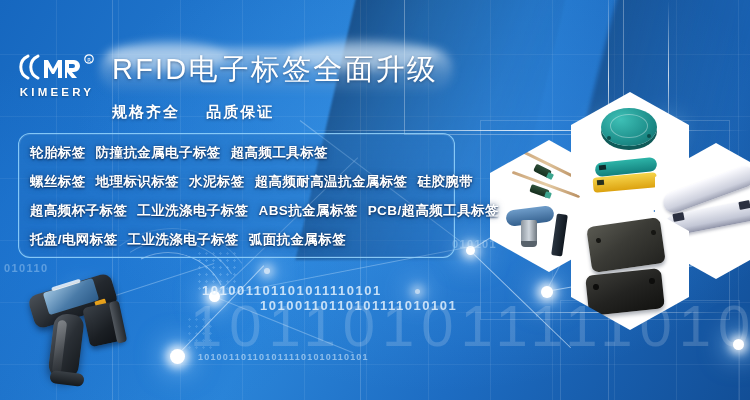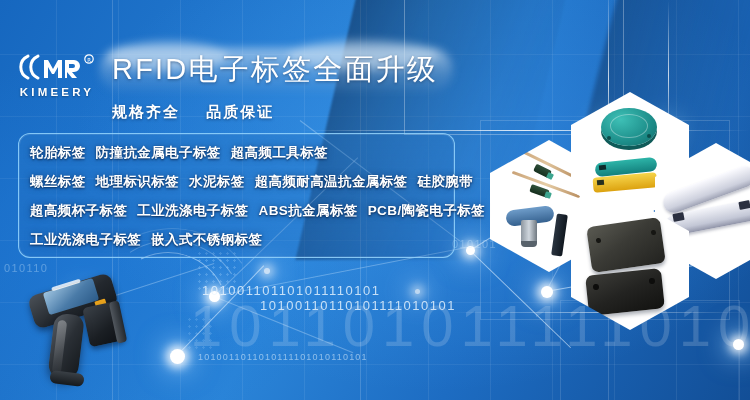--- a/index.html
+++ b/index.html
@@ -40,21 +40,21 @@
   .gl2{left:450px;top:312px;width:300px;opacity:.6;}
   .vglow{position:absolute;width:1px;background:linear-gradient(180deg,rgba(255,255,255,0),rgba(255,255,255,.75),rgba(255,255,255,0));}
   .vg1{left:608px;top:0;height:160px;}
   .vg2{left:668px;top:0;height:150px;}
   .node{position:absolute;border-radius:50%;background:#fff;
     box-shadow:0 0 10px 4px rgba(255,255,255,.85),0 0 24px 10px rgba(150,205,255,.55);}
   .link{position:absolute;height:1px;background:rgba(225,240,255,.62);transform-origin:0 50%;}
   .link.dim{background:rgba(210,235,255,.34);}
   
   .bin{position:absolute;font-family:"Liberation Sans","DejaVu Sans",sans-serif;
-    color:#fff;white-space:nowrap;letter-spacing:1px;font-weight:400;}
+    color:#fff;white-space:nowrap;letter-spacing:1px;font-weight:700;}
   .bin-xl{font-size:58px;letter-spacing:7px;color:rgba(255,255,255,.17);font-weight:400;}
   .bin-md{font-size:13px;color:rgba(235,246,255,.80);letter-spacing:1.5px;}
   .bin-sm{font-size:9px;color:rgba(225,242,255,.55);letter-spacing:1.2px;}
   .bin-faint{font-size:11px;color:rgba(210,235,255,.35);letter-spacing:1.4px;}
   .arcs{position:absolute;border:1px solid rgba(200,230,255,.55);border-radius:50%;
     border-color:rgba(200,230,255,.55) transparent transparent transparent;}
   .dotgrid{position:absolute;
     background-image:radial-gradient(rgba(170,215,255,.55) 1px, transparent 1.2px);
     background-size:7px 7px;}
   
@@ -261,21 +261,22 @@
       <span>螺丝标签</span>
       <span>地理标识标签</span>
       <span>水泥标签</span>
       <span>超高频耐高温抗金属标签</span>
       <span>硅胶腕带</span>
     </div>
     <div class="tag-row">
       <span>超高频杯子标签</span>
       <span>工业洗涤电子标签</span>
       <span>ABS抗金属标签</span>
-      <span>PCB/陶瓷电子标签</span>
-    </div>
-    <div class="tag-row">
+      <span>PCB/超高频工具标签</span>
+    </div>
+    <div class="tag-row">
+      <span>托盘/电网标签</span>
       <span>工业洗涤电子标签</span>
-      <span>嵌入式不锈钢标签</span>
+      <span>弧面抗金属标签</span>
     </div>
   </div>
 
 </div>
 
 </body></html>

